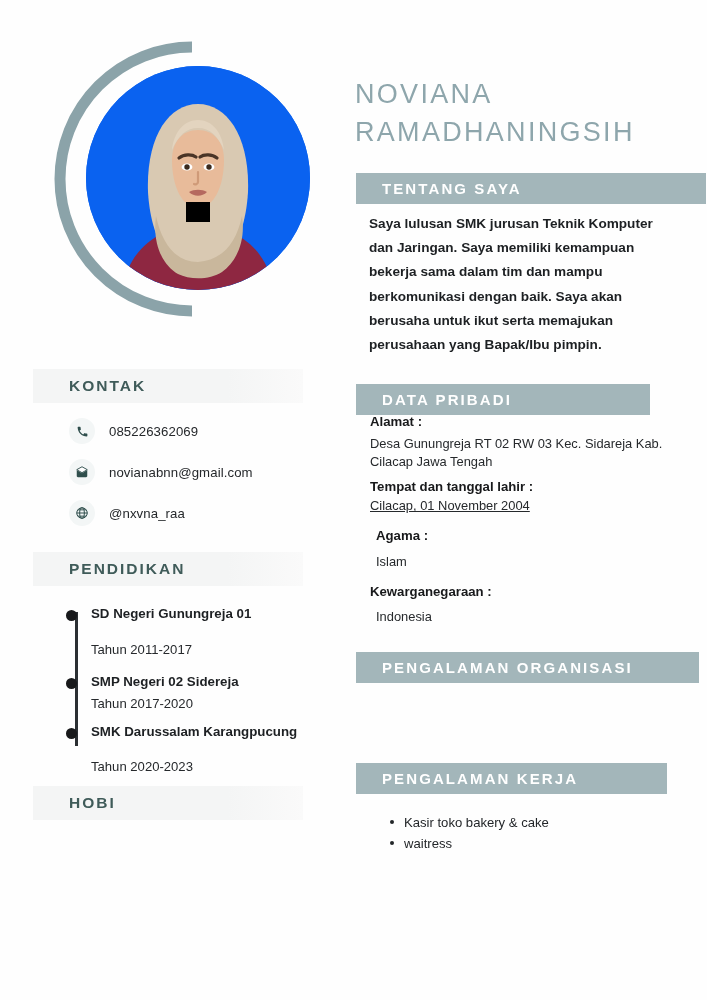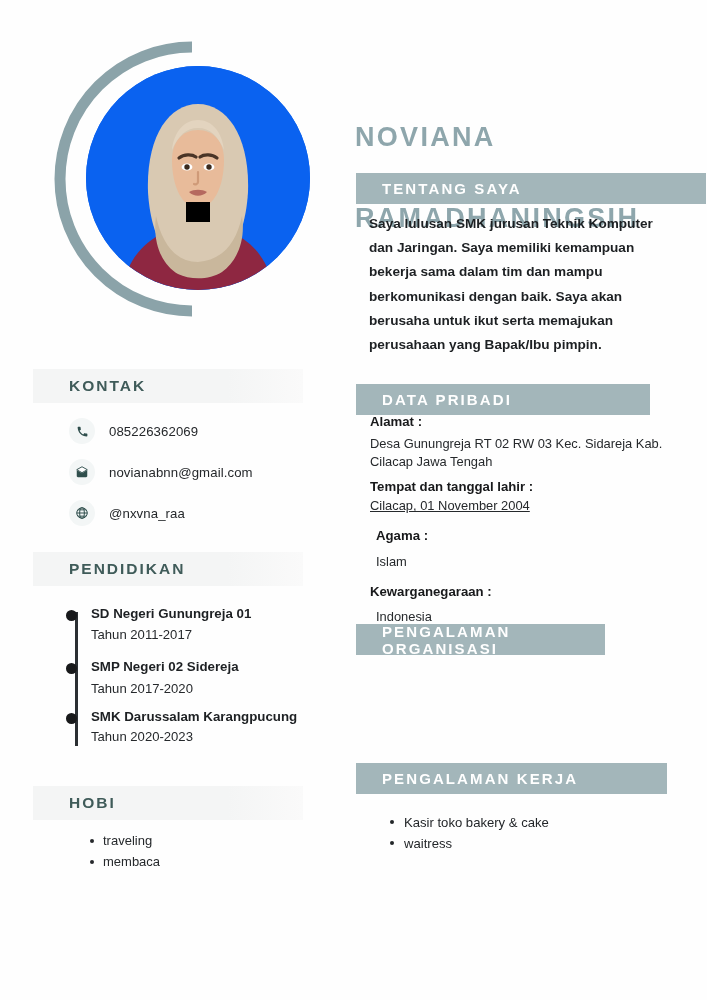--- a/index.html
+++ b/index.html
@@ -124,21 +124,21 @@
   .edu-school {
     font-size: 13.3px;
     font-weight: bold;
     color: #1d2023;
     line-height: 1.25;
   }
   .edu-year {
     font-size: 13.1px;
     color: #26292c;
     line-height: 1.35;
-    margin-top: 3px;
+    margin-top: 18px;
   }
 
   
   #hobi-list {
     margin: 10px 0 0 0;
     padding-left: 70px;
     list-style: none;
   }
   #hobi-list li {
     position: relative;
@@ -176,24 +176,23 @@
 
   #name-block {
     position: absolute;
     left: 355px;
     top: 75px;
     width: 330px;
   }
   .name-line {
     color: #8ea6ac;
     font-size: 27px;
-    font-weight: bold;
+    font-weight: normal;
     letter-spacing: 2.3px;
     line-height: 1.42;
-    margin-top: 43px;
   }
 
   #about-text {
     position: absolute;
     left: 369px;
     top: 212px;
     width: 302px;
     font-size: 13.6px;
     font-weight: bold;
     color: #1d2023;
@@ -365,41 +364,37 @@
         <div class="edu-school">SMK Darussalam Karangpucung</div>
         <div class="edu-year">Tahun 2020-2023</div>
       </div>
     </div>
   </div>
 
   <div class="left-col" style="top:786px;">
     <div class="left-head">
       <span class="left-head-text">HOBI</span>
     </div>
-    <ul id="hobi-list">
-      <li>traveling</li>
-      <li>membaca</li>
-    </ul>
   </div>
 
   <div class="right-col bar" style="top:384px; width:294px;">
     <span class="bar-text">DATA PRIBADI</span>
   </div>
   <div id="pribadi-body">
     <div class="pb-label first">Alamat :</div>
     <div class="pb-value">Desa Gunungreja RT 02 RW 03 Kec. Sidareja Kab. Cilacap Jawa Tengah</div>
     <div class="pb-label" style="margin-top:6px;">Tempat dan tanggal lahir :</div>
     <div class="pb-value" style="margin-top:0;text-decoration:underline;">Cilacap, 01 November 2004</div>
     <div class="pb-label pb-indent" style="margin-top:10px;">Agama :</div>
     <div class="pb-value pb-indent" style="margin-top:8px;">Islam</div>
     <div class="pb-label" style="margin-top:10px;">Kewarganegaraan :</div>
     <div class="pb-value pb-indent" style="margin-top:7px;">Indonesia</div>
   </div>
 
-  <div class="right-col bar" style="top:624px; width:249px;">
+  <div class="right-col bar" style="top:652px; width:343px;">
     <span class="bar-text">PENGALAMAN ORGANISASI</span>
   </div>
 
   <div class="right-col bar" style="top:763px; width:311px;">
     <span class="bar-text">PENGALAMAN KERJA</span>
   </div>
   <ul class="right-ul" id="kerja-list" style="position:absolute; left:372px; top:803px; width:290px;">
     <li>Kasir toko bakery &amp; cake</li>
     <li>waitress</li>
   </ul>

